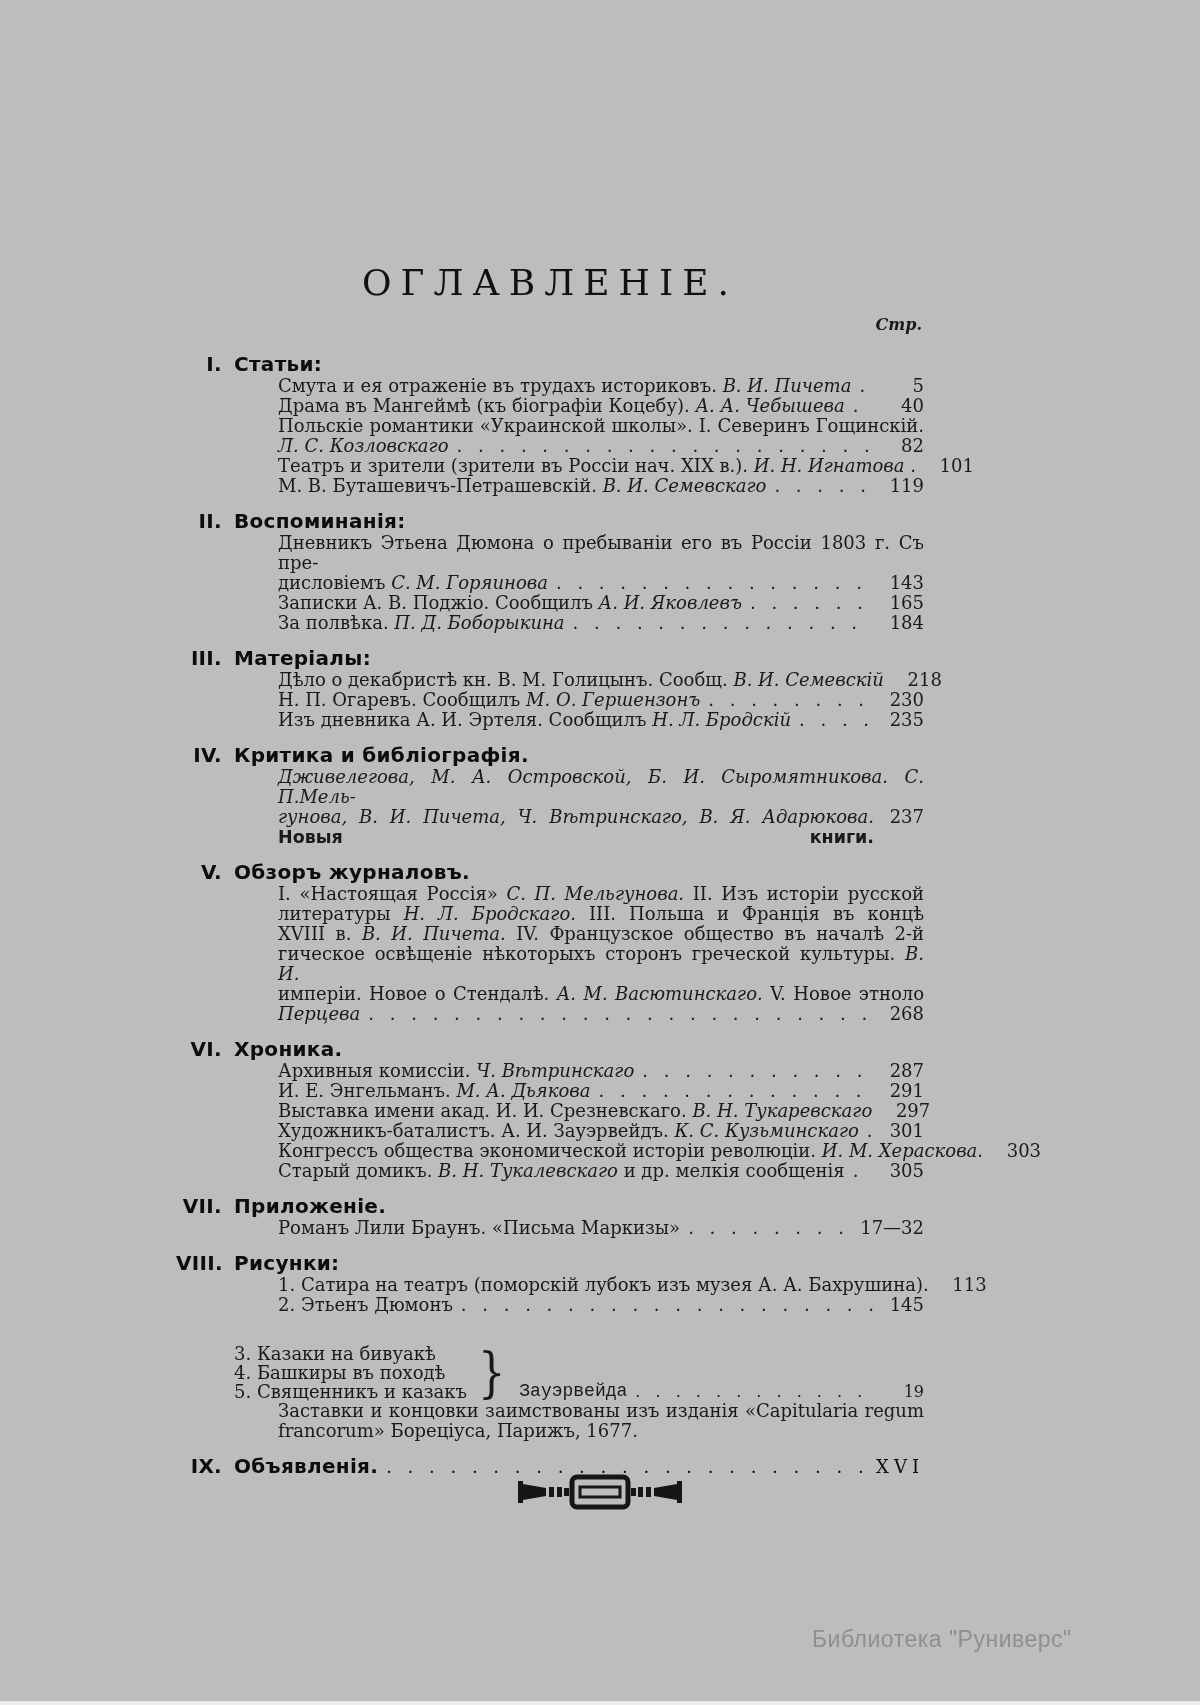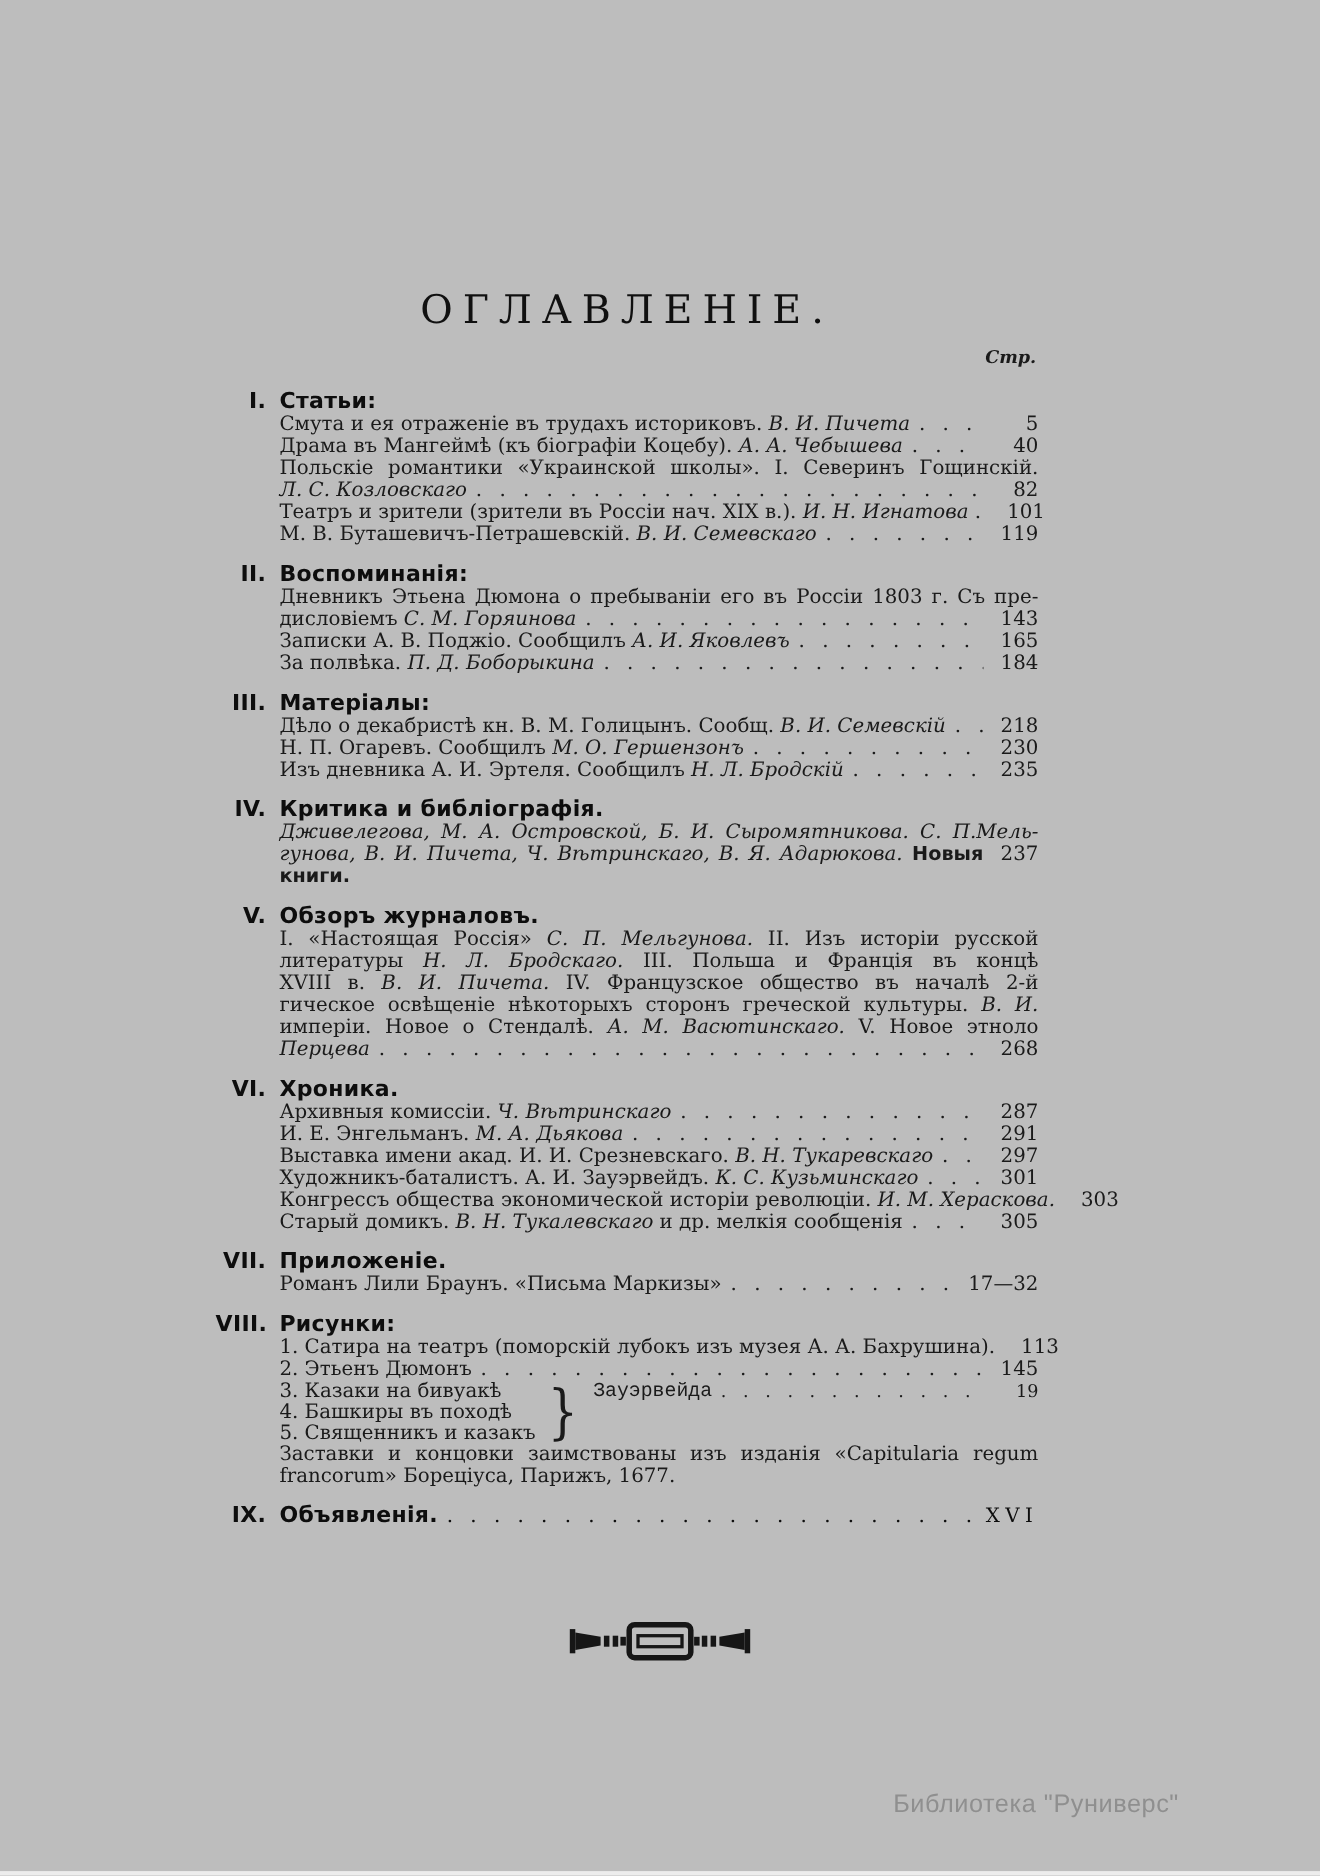--- a/index.html
+++ b/index.html
@@ -1,42 +1,42 @@
 <!DOCTYPE html>
 <html><head>
 <meta charset="utf-8">
 <style>
   html,body{margin:0;padding:0;}
   .page{position:relative;width:1200px;height:1705px;background:#bdbdbd;
         font-family:"DejaVu Serif",serif;color:#1a1a1a;overflow:hidden;}
-  .content{position:absolute;left:196px;top:262px;width:748px;}
+  .content{position:absolute;left:176px;top:262px;width:748px;}
   .title{margin:0;text-align:center;font-size:36px;font-weight:normal;
          letter-spacing:9px;color:#101010;white-space:nowrap;}
   .str{font-style:italic;font-weight:bold;font-size:16px;text-align:right;
        margin-top:12px;padding-right:2px;}
   #toc{margin-top:18px;}
   .sec{margin-top:13px;}
   .sec-head{display:flex;align-items:baseline;
             font-family:"DejaVu Sans",sans-serif;font-weight:bold;
             font-size:20px;line-height:24px;color:#0d0d0d;letter-spacing:.3px;}
   .sec-num{width:46px;text-align:right;padding-right:12px;flex:none;}
   .sec-title{flex:none;}
   .sec-head .leader,.sec-head .pg{font-family:"DejaVu Serif",serif;
             font-weight:normal;font-size:18px;letter-spacing:5px;}
   .row{margin-left:58px;}
   .line{line-height:20px;font-size:18px;}
   .flexr{display:flex;align-items:baseline;}
-  .etext{white-space:nowrap;flex:none;}
+  .etext{white-space:nowrap;flex:none;margin-left:44px;}
   .fill{flex:1;white-space:normal;text-align:justify;text-align-last:justify;}
   .leader{flex:1;overflow:hidden;white-space:nowrap;letter-spacing:5px;
           padding-left:8px;min-width:0;}
   .pg{flex:none;min-width:44px;text-align:right;white-space:nowrap;padding-left:6px;}
   .it{font-style:italic;}
   .bd{font-family:"DejaVu Sans",sans-serif;font-weight:bold;font-size:17.5px;}
-  .brace-group{display:flex;align-items:flex-start;margin-left:58px;}
+  .brace-group{display:flex;align-items:flex-end;margin-left:58px;margin-top:29px;}
   .brace-col{flex:none;}
   .brace-col .line{line-height:19px;white-space:nowrap;}
   .brace{flex:none;font-size:54px;font-weight:normal;line-height:57px;
          padding:0 4px 0 8px;transform:scaleX(.8);}
   .brace-label{flex:none;font-size:18px;padding-left:6px;font-family:Liberation Mono, monospace;}
   .brace-group .leader{flex:1;}
   .ornament{position:absolute;left:512px;top:1474px;}
   .watermark{position:absolute;left:812px;top:1626px;
              font-family:"Liberation Sans",sans-serif;font-size:23px;
              color:#8f8f8f;letter-spacing:.5px;}

